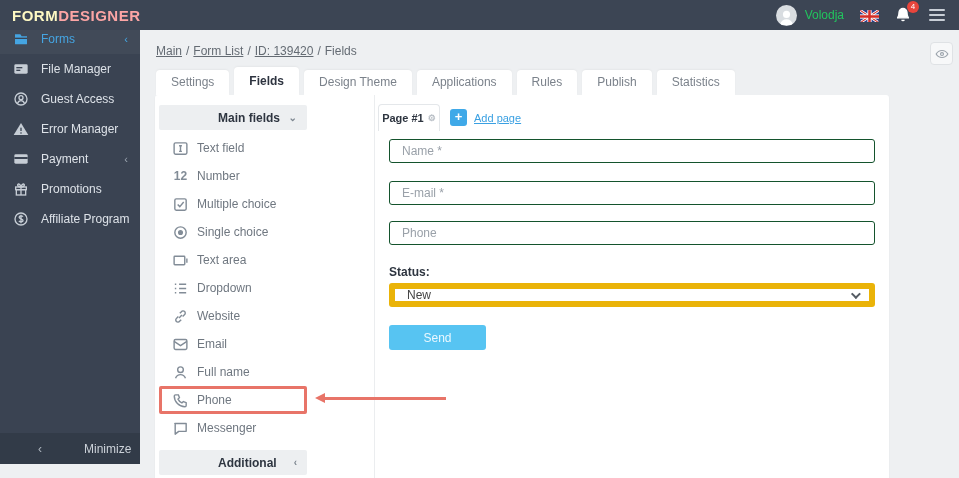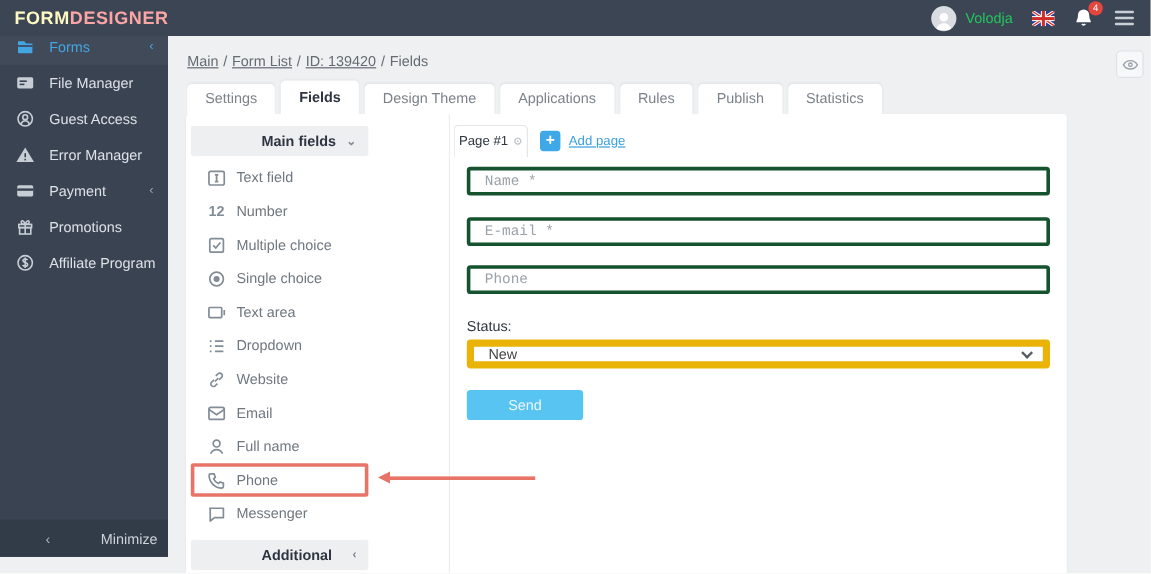--- a/index.html
+++ b/index.html
@@ -62,31 +62,31 @@
   .pal-item .p-icon svg { display:block; width:17px; height:17px; }
   .num-glyph { font-size:12px; font-weight:bold; color:#828c97; letter-spacing:0; }
   .pal-item .p-label { font-size:12px; color:#6f7780; }
 
   .highlight-box { position:absolute; left:4px; top:291px; width:148px; height:28px; border:3px solid #e87468; border-radius:2px; pointer-events:none; z-index:9; }
   .pointer-arrow { position:absolute; left:160px; top:303px; width:131px; height:0; pointer-events:none; z-index:9; }
   .pointer-arrow .shaft { position:absolute; left:9px; top:-1px; width:122px; height:3px; background:#e87468; }
   .pointer-arrow .head { position:absolute; left:0; top:-5px; width:0; height:0; border-right:10px solid #e87468; border-top:5px solid transparent; border-bottom:5px solid transparent; }
 
   
-  .page-tab { position:absolute; left:223px; top:9px; width:62px; height:27px; background:#fff; border:1px solid #e4e7ea; border-bottom:none; border-radius:4px 4px 0 0; display:flex; align-items:center; justify-content:center; gap:4px; font-size:11px; font-weight:normal; color:#2e3540; cursor:pointer; }
+  .page-tab { position:absolute; left:223px; top:9px; width:62px; height:27px; background:#fff; border:1px solid #e4e7ea; border-bottom:none; border-radius:4px 4px 0 0; display:flex; align-items:center; justify-content:center; gap:4px; font-size:11px; font-weight:bold; color:#2e3540; cursor:pointer; }
   .page-gear { color:#b9bfc6; font-size:9px; line-height:1; }
   .addpage-plus { position:absolute; left:295px; top:14px; width:17px; height:17px; background:#3fa9e8; border-radius:3px; color:#ffffff; font-size:13px; font-weight:bold; line-height:16px; text-align:center; cursor:pointer; }
   .addpage-link { position:absolute; left:319px; top:17px; font-size:11px; color:#3aa0e2; text-decoration:underline; cursor:pointer; }
 
-  .fb-input { position:absolute; left:234px; width:486px; height:24px; border:3px solid #14532d; border-radius:3px; background:#fff; font-family:Liberation Mono, monospace; font-size:12px; color:#0f766e; padding:0 12px; outline:none; }
+  .fb-input { position:absolute; left:234px; width:486px; height:24px; border:1px solid #14532d; border-radius:3px; background:#fff; font-family:Liberation Sans, sans-serif; font-size:12px; color:#0f766e; padding:0 12px; outline:none; }
   .fb-input::placeholder { color:#9aa1a9; opacity:1; }
   .inp-name { top:44px; }
   .inp-email { top:86px; }
   .inp-phone { top:126px; }
-  .status-label { position:absolute; left:234px; top:170px; font-size:12px; font-weight:normal; color:#2e3540; }
+  .status-label { position:absolute; left:234px; top:170px; font-size:12px; font-weight:bold; color:#2e3540; }
   .fb-select { position:absolute; left:234px; top:188px; width:486px; height:24px; border:6px solid #eab308; border-radius:3px; background:#fff; display:flex; align-items:center; font-size:12px; color:#444; cursor:pointer; }
   .fb-select .sel-val { margin-left:12px; }
   .sel-chev { margin-left:auto; margin-right:11px; width:7px; height:7px; border-right:2px solid #555c64; border-bottom:2px solid #555c64; transform:rotate(45deg) translateY(-2px); }
   .send-btn { position:absolute; left:234px; top:230px; width:97px; height:25px; background:#57c4f2; border:none; border-radius:3px; color:#eaf8ff; font-size:12px; cursor:pointer; font-family:"Liberation Sans", sans-serif; }
 </style>
 </head>
 <body>
 
 <div class="screen">
 

